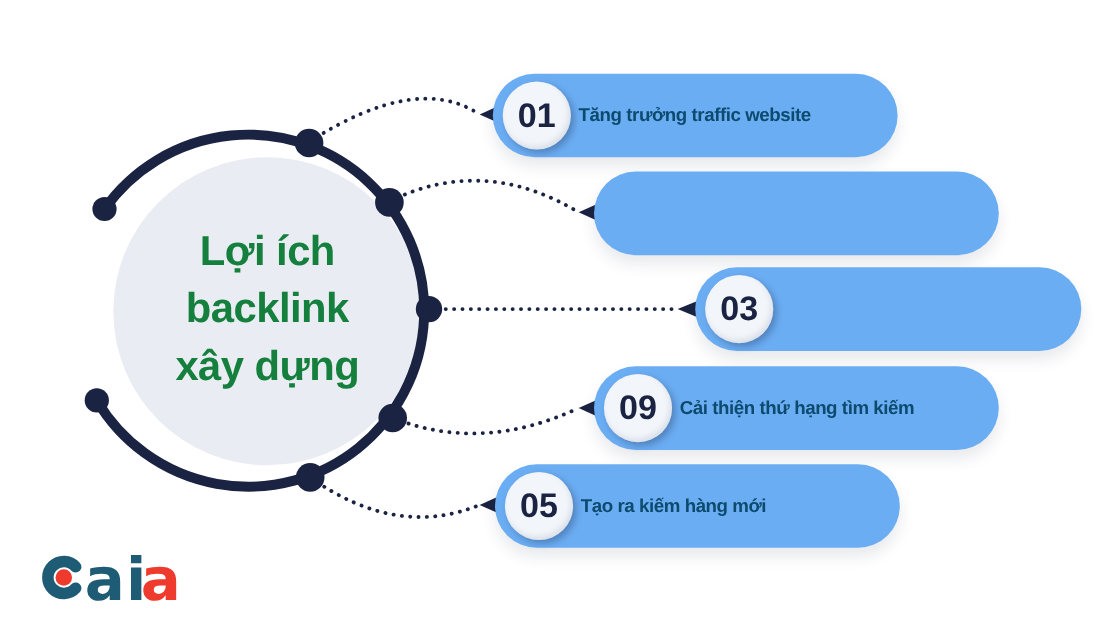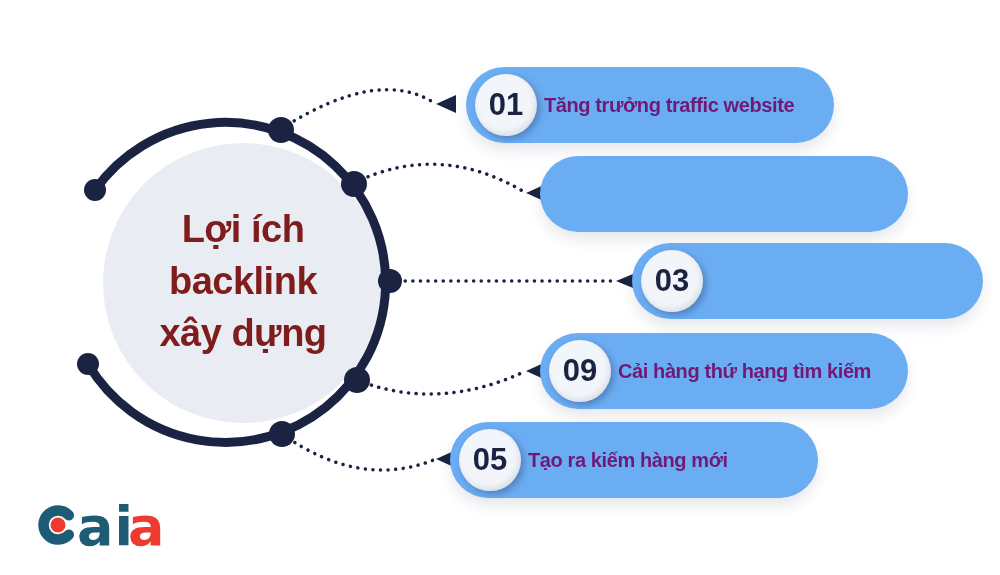--- a/index.html
+++ b/index.html
@@ -6,40 +6,40 @@
   .canvas{
     position:relative;width:1000px;height:575px;background:#ffffff;overflow:hidden;
     font-family:"Liberation Sans","DejaVu Sans",sans-serif;
   }
   .hub{
     position:absolute;left:103px;top:143px;width:280px;height:280px;
     border-radius:50%;background:#e9ecf2;
   }
   .hub-title{
     position:absolute;left:0;right:0;top:60px;text-align:center;
-    font-size:38px;line-height:52px;font-weight:bold;color:#7f1d1d;
+    font-size:38px;line-height:52px;font-weight:bold;color:#15803d;
     letter-spacing:-0.5px;
   }
   .hub-title span{display:block;}
   .diagram-layer{position:absolute;left:0;top:0;width:1000px;height:575px;}
   .pill{
     position:absolute;height:76px;background:#6badf3;border-radius:38px;
     box-shadow:0 8px 14px rgba(30,42,77,0.10);
   }
   .pill .num{
     position:absolute;left:9px;top:7px;width:62px;height:62px;border-radius:50%;
     background:#f2f5f9;display:flex;align-items:center;justify-content:center;
     font-size:31px;font-weight:bold;color:#1b2342;
     box-shadow:3px 3px 7px rgba(20,30,60,0.30), inset -2px -3px 5px rgba(175,185,205,0.35);
   }
   .pill .label{
     position:absolute;left:78px;top:0;height:100%;display:flex;align-items:center;
-    font-size:20px;font-weight:bold;color:#701a75;white-space:nowrap;letter-spacing:-0.4px;
+    font-size:17px;font-weight:bold;color:#0c4a6e;white-space:nowrap;letter-spacing:-0.4px;
   }
-  .p1{left:466px;top:67px;width:368px;text-align:center;}
+  .p1{left:448px;top:67px;width:368px;text-align:center;}
   .p2{left:540px;top:156px;width:368px;}
   .p3{left:632px;top:243px;width:351px;}
   .p4{left:540px;top:333px;width:368px;}
   .p5{left:450px;top:422px;width:368px;}
   .logo{position:absolute;left:36px;top:495px;}
 </style>
 </head>
 <body>
 
 <div class="canvas">
@@ -81,21 +81,21 @@
     <div class="num">01</div>
     <div class="label">Tăng trưởng traffic website</div>
   </div>
   <div class="pill p2">
   </div>
   <div class="pill p3">
     <div class="num">03</div>
   </div>
   <div class="pill p4">
     <div class="num">09</div>
-    <div class="label">Cải hàng thứ hạng tìm kiếm</div>
+    <div class="label">Cải thiện thứ hạng tìm kiếm</div>
   </div>
   <div class="pill p5">
     <div class="num">05</div>
     <div class="label">Tạo ra kiếm hàng mới</div>
   </div>
 
   <svg class="logo" width="150" height="60" viewBox="0 0 150 60">
     <path d="M 32.8 20.3 A 14.5 14.5 0 1 0 32.8 39.7" fill="none" stroke="#1e5b74" stroke-width="10.5" stroke-linecap="round"></path>
     <circle cx="22" cy="30" r="7.5" fill="#ee3b2e"></circle>
     <text x="41" y="50" font-family="DejaVu Sans, sans-serif" font-size="54" font-weight="bold" fill="#1e5b74" letter-spacing="1">ai</text>

